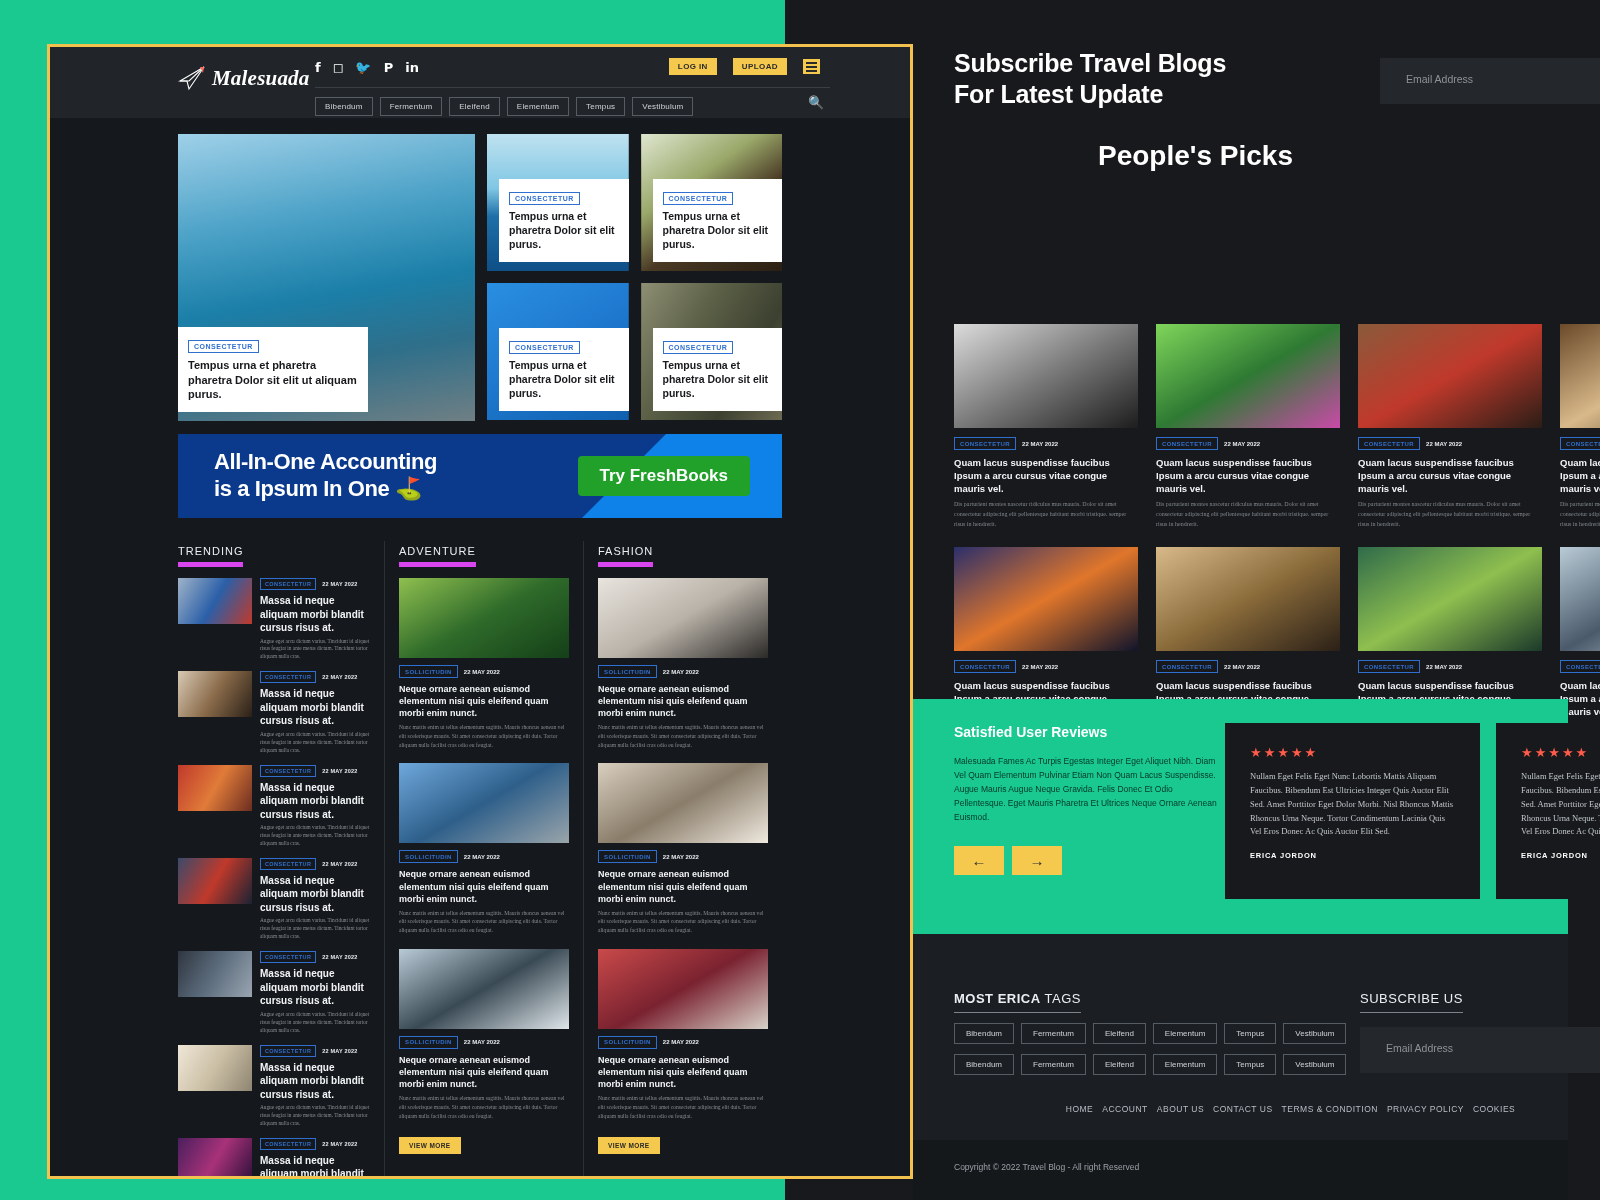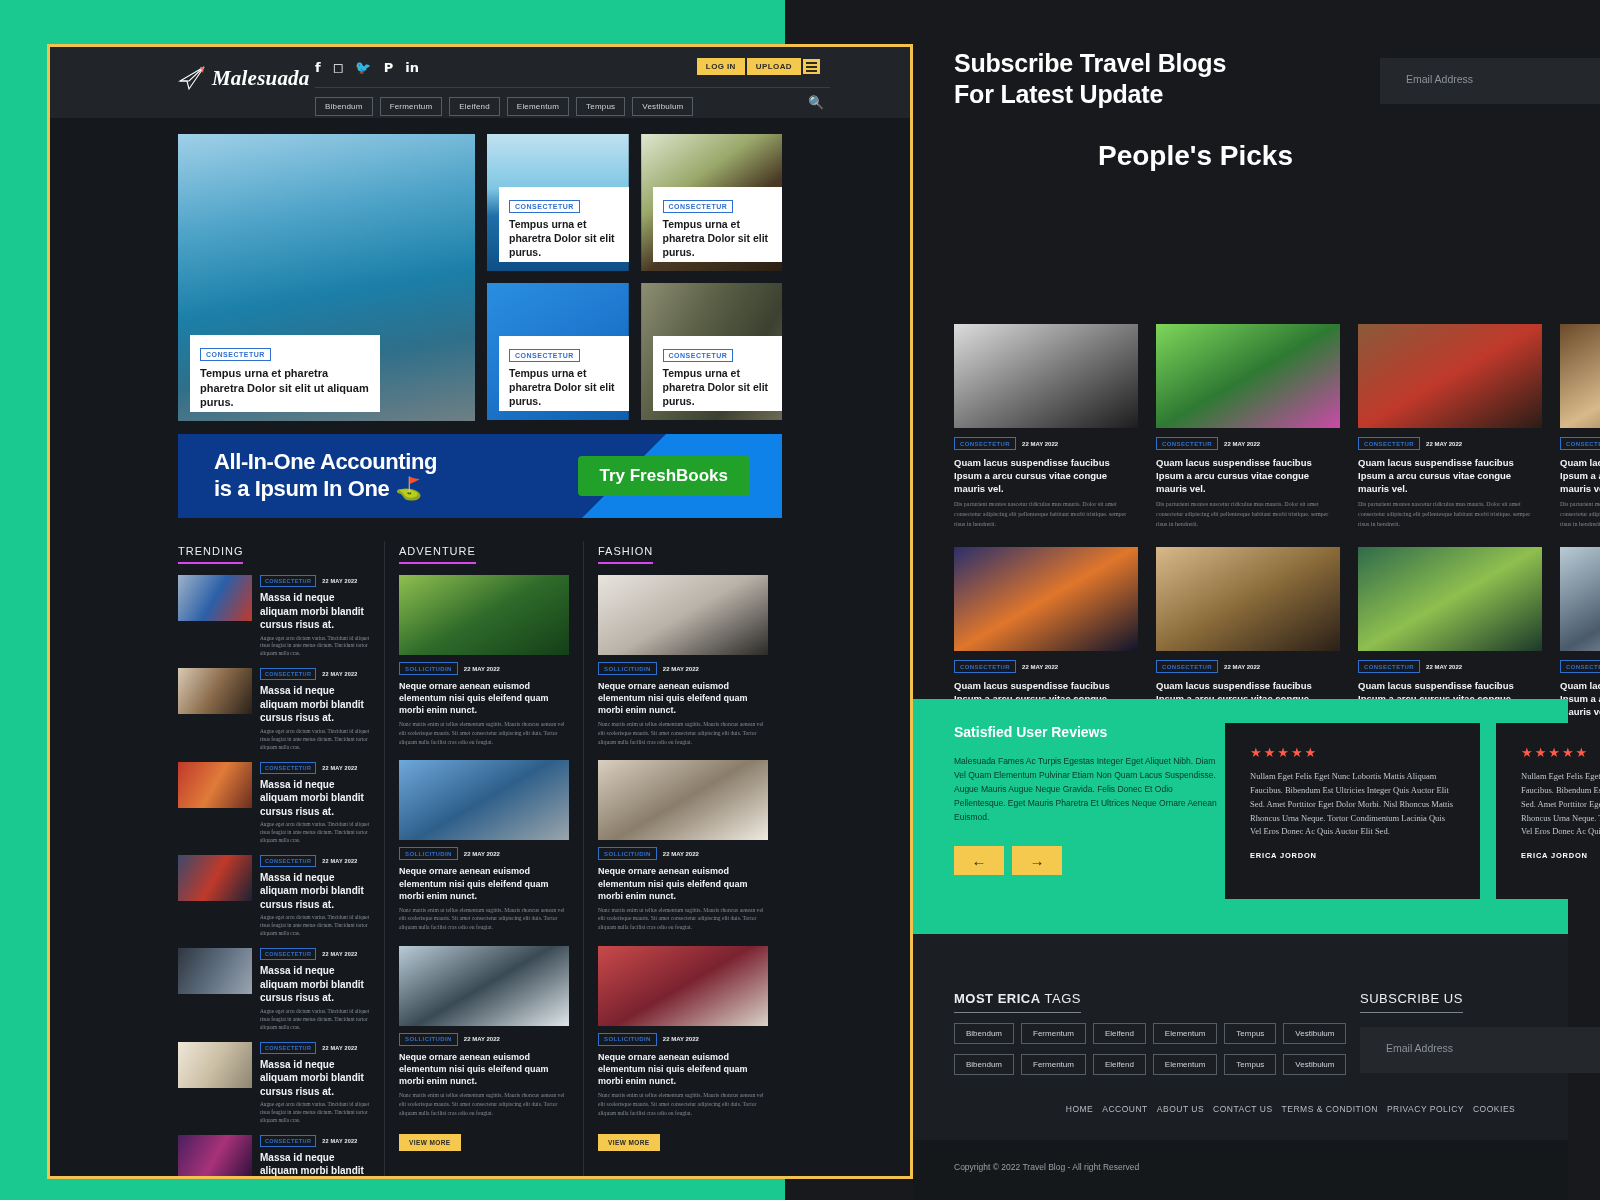--- a/index.html
+++ b/index.html
@@ -23,43 +23,43 @@
     overflow: hidden;
   }
   .lm-inner { position: relative; width: 100%; height: 100%; background:#15181c;}
 
   .site-header { background:#212529; height: 71px; position:relative; }
   .logo-wrap { position:absolute; left:128px; top:18px; display:flex; align-items:center; gap:4px;}
   .logo-mark { width:30px; height:26px; }
   .logo-text { font-family:"Liberation Serif", serif; font-style:italic; font-weight:700; color:#fff; font-size:21px; letter-spacing:.2px;}
   .social { position:absolute; left:265px; top:14px; display:flex; gap:12px; align-items:center;}
   .social span { color:#fff; font-size:13px; font-weight:700; line-height:1; font-family:"DejaVu Sans", sans-serif;}
-  .hdr-btns { position:absolute; right:90px; top:11px; display:flex; gap:2px; align-items:center;}
+  .hdr-btns { position:absolute; right:90px; top:11px; display:flex; gap:16px; align-items:center;}
   .btn-y { background:#f5c84e; color:#2a2a2a; font-size:8px; font-weight:700; letter-spacing:.4px; padding:4px 9px; border:none;}
   .burger { background:#f5c84e; width:17px; height:15px; display:flex; flex-direction:column; justify-content:center; gap:2px; padding:0 3px;}
   .burger i { display:block; height:2px; background:#2a2a2a; }
 
   .hdr-divider { position:absolute; left:265px; right:80px; top:40px; height:1px; background:#3a3f45; }
 
   .tagrow { position:absolute; left:265px; top:50px; display:flex; gap:7px; }
   .tagrow .tag { border:1px solid #565c63; color:#cfd3d8; font-size:8px; padding:4px 9px; letter-spacing:.2px;}
   .hdr-search { position:absolute; right:85px; top:48px; color:#fff; font-size:13px; }
 
   
   .hero { position:absolute; left:128px; top:87px; width:604px; height:287px; display:flex; gap:12px;}
   .hero-main { width:297px; height:287px; position:relative; overflow:hidden; }
   .hero-right { flex:1; display:flex; flex-direction:column; gap:12px;}
   .hero-row { display:flex; gap:12px; height:137px; }
   .hcard { flex:1; position:relative; overflow:hidden; }
   .img { width:100%; height:100%; background-size:cover; background-position:center; }
 
   .cap-overlay {
-    position:absolute; left:12px; bottom:9px; background:#fff; padding:8px 10px 2px; max-width:195px;
+    position:absolute; left:12px; bottom:9px; background:#fff; padding:8px 10px 10px; max-width:195px;
   }
-  .cap-overlay.big { left:12px; bottom:9px; max-width:190px; }
+  .cap-overlay.big { left:0; bottom:9px; max-width:190px; }
   .pill {
     display:inline-block; border:1px solid #2f6fd0; color:#2f6fd0; font-size:7px; font-weight:700;
     letter-spacing:.5px; padding:2px 5px; margin-bottom:5px;
   }
   .cap-title { color:#17191c; font-size:10.5px; font-weight:700; line-height:1.33; }
   .cap-overlay.big .cap-title { font-size:11px; }
 
   
   .ad {
     position:absolute; left:128px; top:387px; width:604px; height:84px;
@@ -70,21 +70,21 @@
   .ad-cta { position:relative; margin-left:auto; margin-right:32px; background:#21a02a; color:#fff; font-weight:700; font-size:17px; padding:10px 22px; border-radius:4px;}
 
   
   .cols { position:absolute; left:128px; top:494px; width:604px; display:flex; }
   .col { padding-right:14px; }
   .col.c1 { width:206px; }
   .col.c2 { width:199px; border-left:1px solid #2b3036; padding-left:14px;}
   .col.c3 { width:199px; border-left:1px solid #2b3036; padding-left:14px;}
   .col-head {
     color:#eceff2; font-size:11px; letter-spacing:1px; font-weight:400;
-    border-bottom:2px solid #d946ef; padding-bottom:5px; display:inline-block; margin-bottom:11px;
+    border-bottom:5px solid #d946ef; padding-bottom:5px; display:inline-block; margin-bottom:11px;
   }
   .tr-item { display:flex; gap:8px; margin-bottom:10px; }
   .tr-thumb { width:74px; height:46px; flex:none; background-size:cover; background-position:center;}
   .tr-body { flex:1; }
   .meta { display:flex; align-items:center; gap:6px; margin-bottom:4px; }
   .pill-sm { border:1px solid #2f6fd0; color:#2f6fd0; font-size:5.5px; font-weight:700; letter-spacing:.4px; padding:2px 4px;}
   .date { color:#e9ecef; font-size:5.5px; font-weight:700; letter-spacing:.2px; }
   .tr-title { color:#f2f4f6; font-size:10px; font-weight:700; line-height:1.35; margin-bottom:3px;}
   .tr-desc { color:#8b9198; font-size:5.3px; line-height:1.5; font-family:"Liberation Serif", serif;}
 

